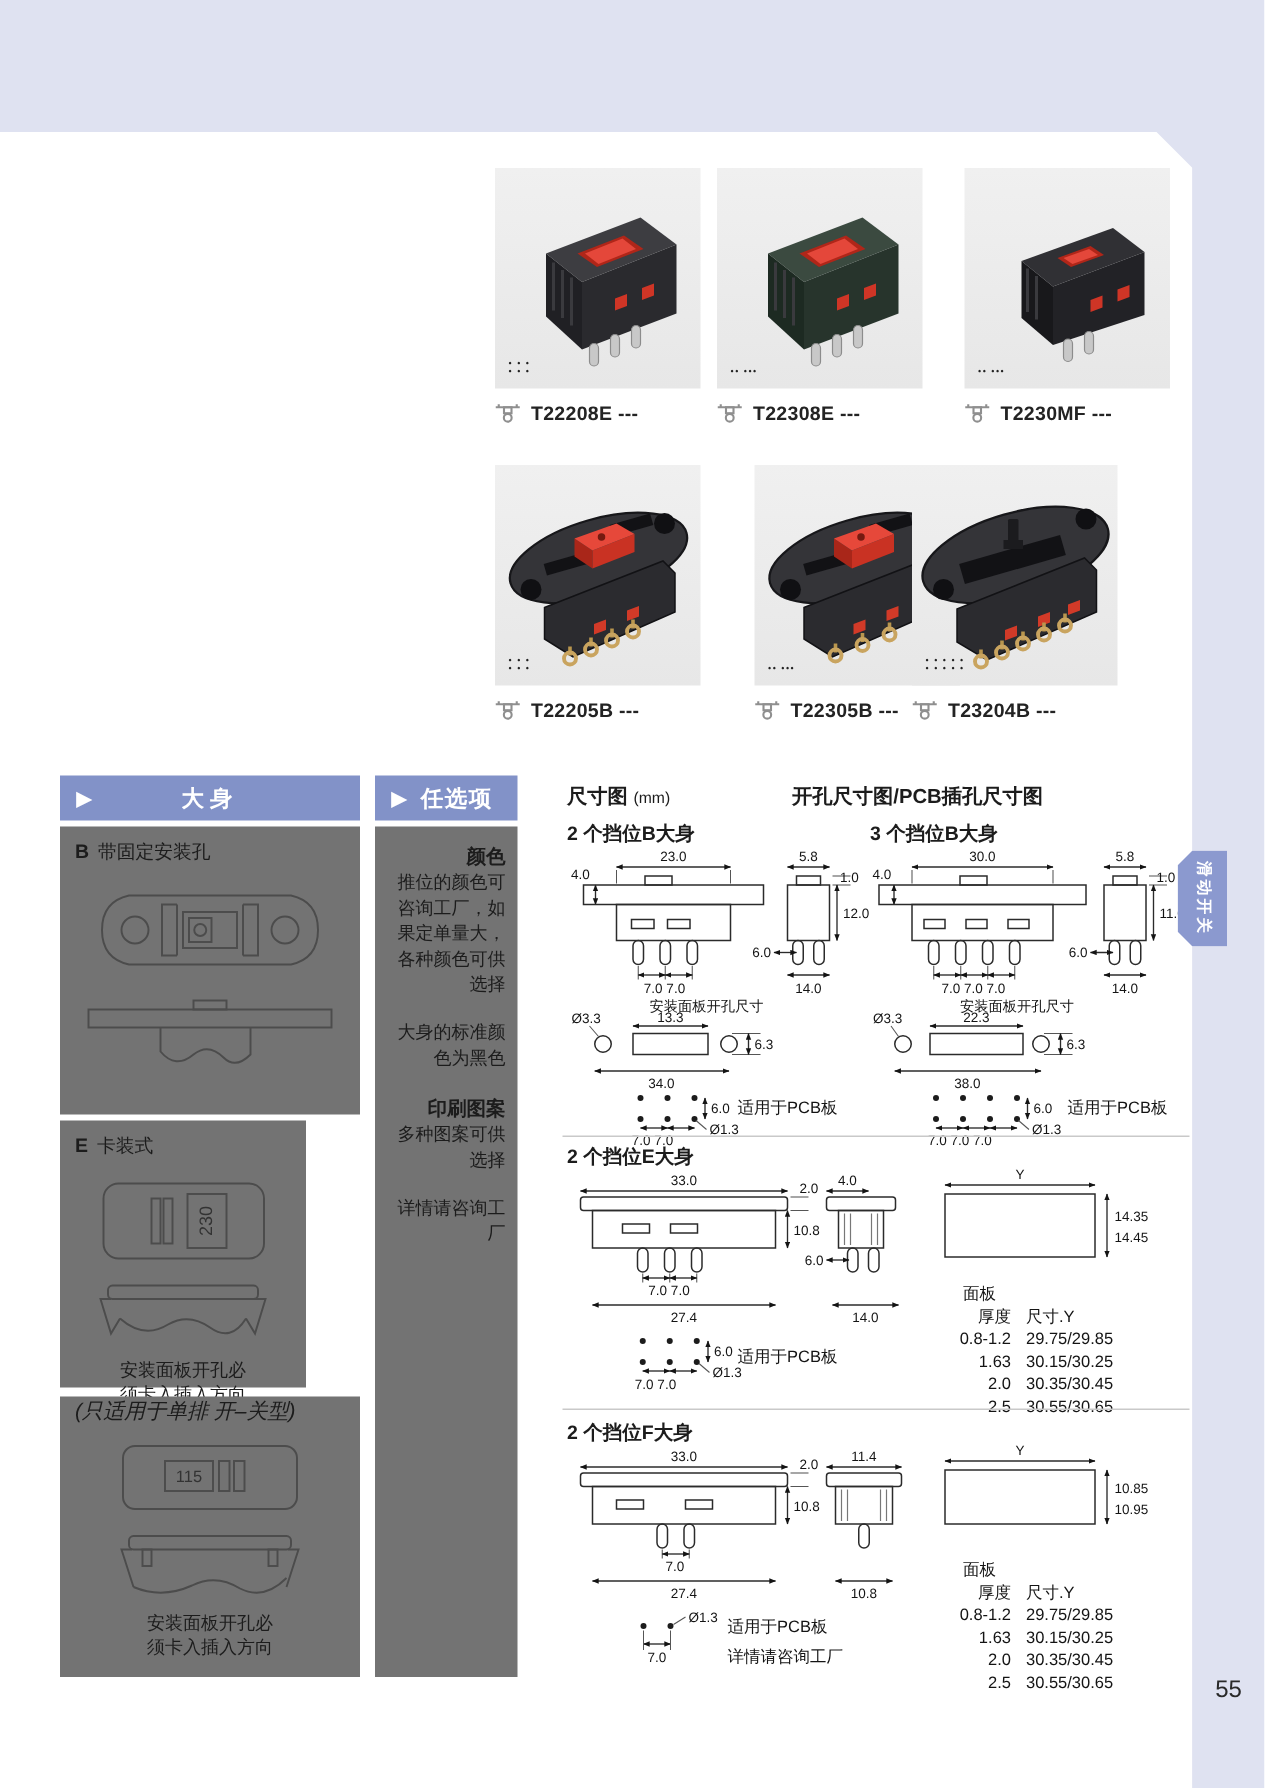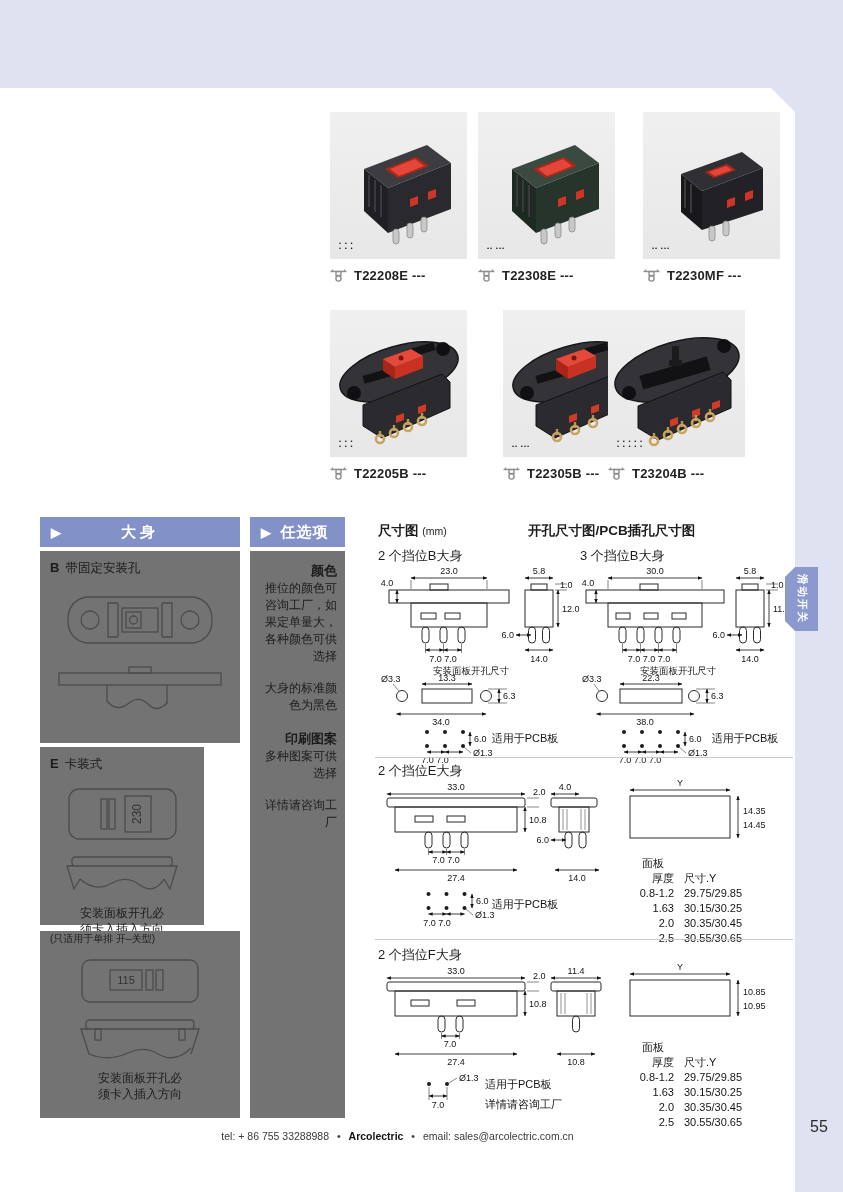--- a/index.html
+++ b/index.html
@@ -45,35 +45,35 @@
   .gpins line{stroke:#b9964e;stroke-width:2.4;}
   .knob rect{fill:#1b1b1e;}
 
   
   .hdr{position:absolute;height:30px;background:#8292c8;color:#fff;display:flex;align-items:center;
        justify-content:center;font-size:15px;font-weight:bold;letter-spacing:4px;}
   .hdr .tri{position:absolute;left:11px;top:50%;transform:translateY(-50%);font-size:13px;letter-spacing:0;}
   .panel{position:absolute;background:#737373;}
   .pl-title{padding:9px 10px 0 10px;font-size:12.5px;}
   .pl-title b{margin-right:6px;font-size:13px;}
-  .pl-sub{padding:1px 10px 0 10px;font-size:10px;}
+  .pl-sub{padding:1px 10px 0 10px;font-size:14px;font-style:italic;}
   .pl-cap{text-align:center;font-size:12px;line-height:16px;margin-top:6px;}
   .ldraw{display:block;margin:0 auto;}
   .ldraw *{stroke:#4c4c4c;stroke-width:1.3;fill:none;}
   .ldraw text{stroke:none;fill:#333;font-family:"Liberation Sans",sans-serif;}
 
   
   .opt{padding:10px 8px 0 12px;font-size:12px;line-height:17px;text-align:right;}
   .opt .tt{font-size:13px;font-weight:bold;line-height:19px;}
   .opt .gap{height:15px;}
 
   
   .dtitle{position:absolute;font-size:13.5px;font-weight:bold;}
   .dtitle .unit{font-weight:normal;font-size:10.5px;}
-  .dhead{position:absolute;font-size:13px;font-weight:normal;}
+  .dhead{position:absolute;font-size:13px;font-weight:bold;}
   .sep{position:absolute;width:418px;height:1px;background:#c9c9c9;}
   svg.dg{position:absolute;overflow:visible;}
   .dg line,.dg rect,.dg path,.dg polyline,.dg circle{stroke:#2b2b2b;stroke-width:1;fill:none;}
   .dg .arr{stroke-width:0.9;marker-start:url(#ah);marker-end:url(#ah);}
   .dg .ext{stroke:#555;stroke-width:0.7;}
   .dg .dot{fill:#1c1c1c;stroke:none;}
   .dg .hatch{stroke:#777;stroke-width:0.8;}
   .dg text{stroke:none;fill:#141414;font-size:9px;font-family:"Liberation Sans",sans-serif;}
   .dg text.cn{font-size:9.5px;} .dg text.note{font-size:11px;} 
 
@@ -758,26 +758,19 @@
         <span>29.75/29.85</span>
       <span>1.63</span>
         <span>30.15/30.25</span>
       <span>2.0</span>
         <span>30.35/30.45</span>
       <span>2.5</span>
         <span>30.55/30.65</span>
     </div>
   </div>
 
-  <div class="footer">
-    <span>tel: + 86 755 33288988</span>
-    <span class="bullet">•</span>
-    <b>Arcolectric</b>
-    <span class="bullet">•</span>
-    <span>email: sales@arcolectric.com.cn</span>
-  </div>
 
   <div class="side-tab">
     <span>滑动开关</span>
   </div>
   <div class="page-num">55</div>
 
 </div>
 
 </body></html>

